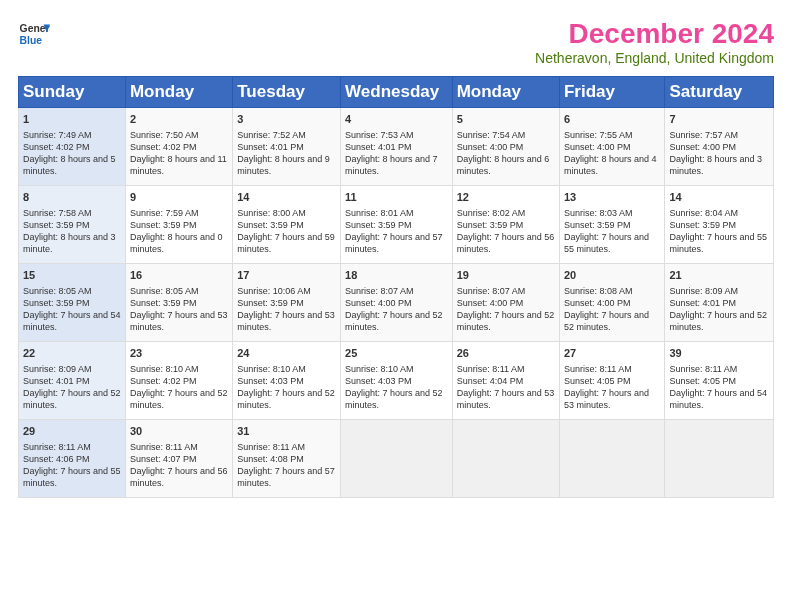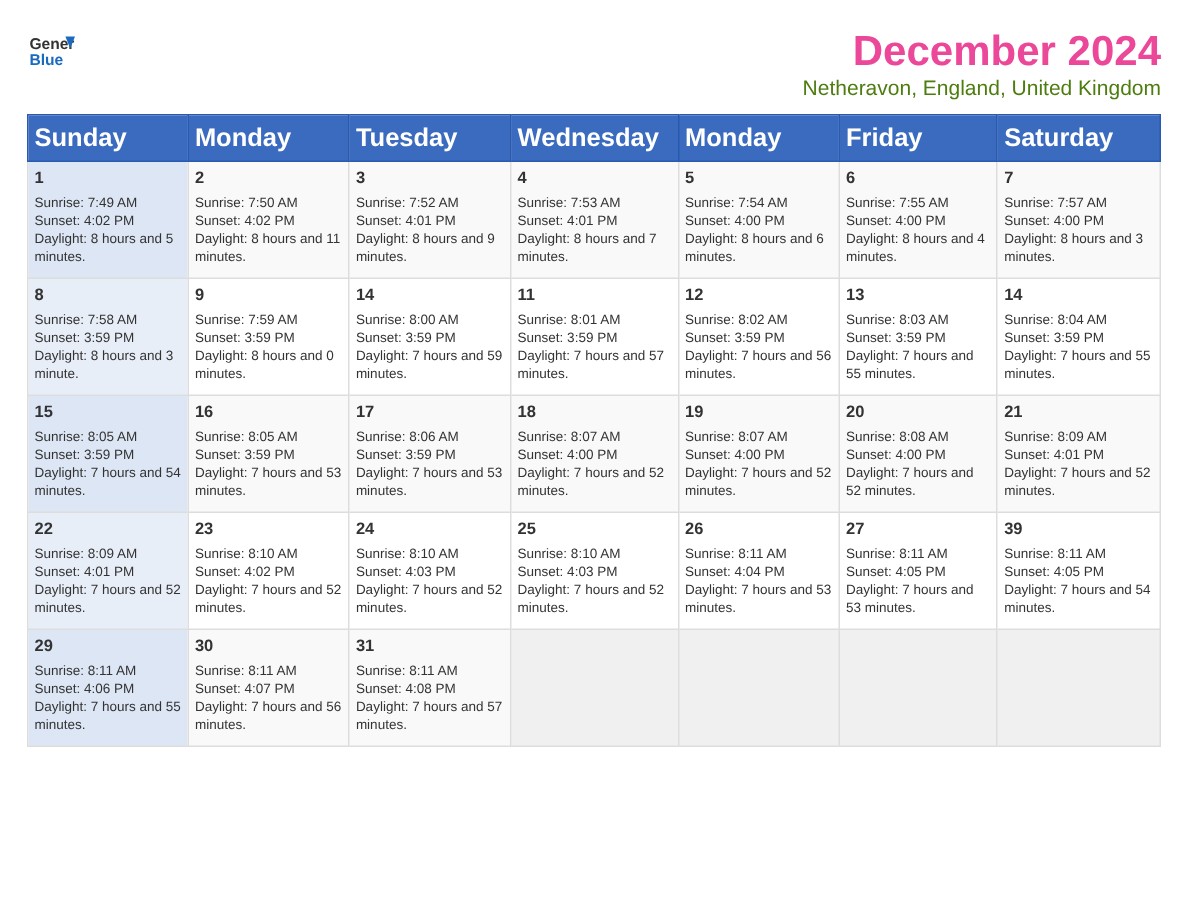--- a/index.html
+++ b/index.html
@@ -132,21 +132,21 @@
           <td><span class="day-num">9</span><span>Sunrise: 7:59 AM</span><br><span>Sunset: 3:59 PM</span><br><span>Daylight: 8 hours and 0 minutes.</span></td>
           <td><span class="day-num">14</span><span>Sunrise: 8:00 AM</span><br><span>Sunset: 3:59 PM</span><br><span>Daylight: 7 hours and 59 minutes.</span></td>
           <td><span class="day-num">11</span><span>Sunrise: 8:01 AM</span><br><span>Sunset: 3:59 PM</span><br><span>Daylight: 7 hours and 57 minutes.</span></td>
           <td><span class="day-num">12</span><span>Sunrise: 8:02 AM</span><br><span>Sunset: 3:59 PM</span><br><span>Daylight: 7 hours and 56 minutes.</span></td>
           <td><span class="day-num">13</span><span>Sunrise: 8:03 AM</span><br><span>Sunset: 3:59 PM</span><br><span>Daylight: 7 hours and 55 minutes.</span></td>
           <td><span class="day-num">14</span><span>Sunrise: 8:04 AM</span><br><span>Sunset: 3:59 PM</span><br><span>Daylight: 7 hours and 55 minutes.</span></td>
         </tr>
         <tr>
           <td><span class="day-num">15</span><span>Sunrise: 8:05 AM</span><br><span>Sunset: 3:59 PM</span><br><span>Daylight: 7 hours and 54 minutes.</span></td>
           <td><span class="day-num">16</span><span>Sunrise: 8:05 AM</span><br><span>Sunset: 3:59 PM</span><br><span>Daylight: 7 hours and 53 minutes.</span></td>
-          <td><span class="day-num">17</span><span>Sunrise: 8:06 AM</span><br><span>Sunset: 3:59 PM</span><br><span>Daylight: 7 hours and 53 minutes.</span></td>
+          <td><span class="day-num">17</span><span>Sunrise: 10:06 AM</span><br><span>Sunset: 3:59 PM</span><br><span>Daylight: 7 hours and 53 minutes.</span></td>
           <td><span class="day-num">18</span><span>Sunrise: 8:07 AM</span><br><span>Sunset: 4:00 PM</span><br><span>Daylight: 7 hours and 52 minutes.</span></td>
           <td><span class="day-num">19</span><span>Sunrise: 8:07 AM</span><br><span>Sunset: 4:00 PM</span><br><span>Daylight: 7 hours and 52 minutes.</span></td>
           <td><span class="day-num">20</span><span>Sunrise: 8:08 AM</span><br><span>Sunset: 4:00 PM</span><br><span>Daylight: 7 hours and 52 minutes.</span></td>
           <td><span class="day-num">21</span><span>Sunrise: 8:09 AM</span><br><span>Sunset: 4:01 PM</span><br><span>Daylight: 7 hours and 52 minutes.</span></td>
         </tr>
         <tr>
           <td><span class="day-num">22</span><span>Sunrise: 8:09 AM</span><br><span>Sunset: 4:01 PM</span><br><span>Daylight: 7 hours and 52 minutes.</span></td>
           <td><span class="day-num">23</span><span>Sunrise: 8:10 AM</span><br><span>Sunset: 4:02 PM</span><br><span>Daylight: 7 hours and 52 minutes.</span></td>
           <td><span class="day-num">24</span><span>Sunrise: 8:10 AM</span><br><span>Sunset: 4:03 PM</span><br><span>Daylight: 7 hours and 52 minutes.</span></td>
           <td><span class="day-num">25</span><span>Sunrise: 8:10 AM</span><br><span>Sunset: 4:03 PM</span><br><span>Daylight: 7 hours and 52 minutes.</span></td>

